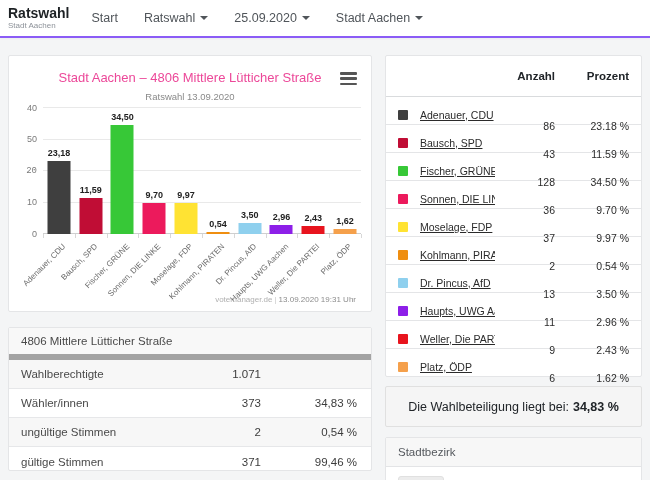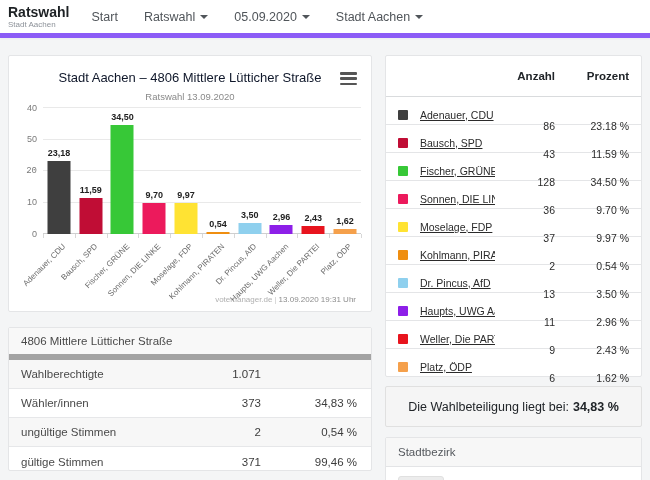--- a/index.html
+++ b/index.html
@@ -1,35 +1,35 @@
 <!DOCTYPE html>
 <html><head>
 <meta charset="utf-8">
 <style>
   * { margin:0; padding:0; box-sizing:border-box; }
   html,body { width:650px; height:480px; overflow:hidden; }
   body { font-family:"Liberation Sans", sans-serif; background:#f4f5f6; color:#212529; }
 
   
-  .navbar { position:relative; height:38px; background:#fff; border-bottom:5px solid #8b5cf6;
+  .navbar { position:relative; height:38px; background:#fff; border-bottom:2px solid #8b5cf6;
             box-shadow:0 1px 2px rgba(0,0,0,.04); display:flex; align-items:center; padding:0 8px; z-index:5; }
   .brand { margin-right:22px; line-height:1; cursor:pointer; }
   .brand-title { font-size:14px; font-weight:bold; color:#1d2124; display:block; }
   .brand-sub { font-size:8px; color:#8d9299; display:block; margin-top:2px; }
   .nav-menu { list-style:none; display:flex; align-items:center; gap:26px; }
   .nav-item { font-size:12.5px; color:#50555a; cursor:pointer; display:flex; align-items:center; gap:5px; white-space:nowrap; }
   .caret { width:0; height:0; border-left:4px solid transparent; border-right:4px solid transparent; border-top:4px solid #50555a; display:inline-block; }
 
   
   .main { position:relative; width:650px; height:442px; }
   .card { position:absolute; background:#fff; border:1px solid #e4e5e7; border-radius:2px; }
 
   
   .chart-card { left:8px; top:17px; width:364px; height:257px; }
-  .chart-title { text-align:center; margin-top:14px; font-size:13px; color:#0f172a; }
+  .chart-title { text-align:center; margin-top:14px; font-size:13px; color:#ec4899; }
   .chart-subtitle { text-align:center; margin-top:6px; font-size:9.5px; color:#8a8a8a; }
   .hamburger { position:absolute; right:14px; top:16px; width:17px; height:13px; cursor:pointer;
                display:flex; flex-direction:column; justify-content:space-between; }
   .hamburger span { display:block; height:2.5px; background:#555; border-radius:1px; }
   .plot { position:absolute; left:34px; top:52px; width:318px; height:126px; }
   .gridline { position:absolute; left:0; right:0; height:1px; background:#e9e9e9; }
   .gridline.zero { background:#cfcfcf; }
   .ylabel { position:absolute; width:26px; text-align:right; font-size:9px; color:#7a7a7a; }
   .slot { position:absolute; bottom:0; width:31.8px; }
   .bar { position:absolute; bottom:0; left:50%; transform:translateX(-50%); width:23px; }
@@ -83,21 +83,21 @@
   </div>
   <ul class="nav-menu" id="nav-menu">
       <li class="nav-item">
         <span>Start</span>
       </li>
       <li class="nav-item">
         <span>Ratswahl</span>
         <span class="caret"></span>
       </li>
       <li class="nav-item">
-        <span>05.09.2020</span>
+        <span>25.09.2020</span>
         <span class="caret"></span>
       </li>
       <li class="nav-item">
         <span>Stadt Aachen</span>
         <span class="caret"></span>
       </li>
     </ul>
 </nav>
 
 <div class="main">

